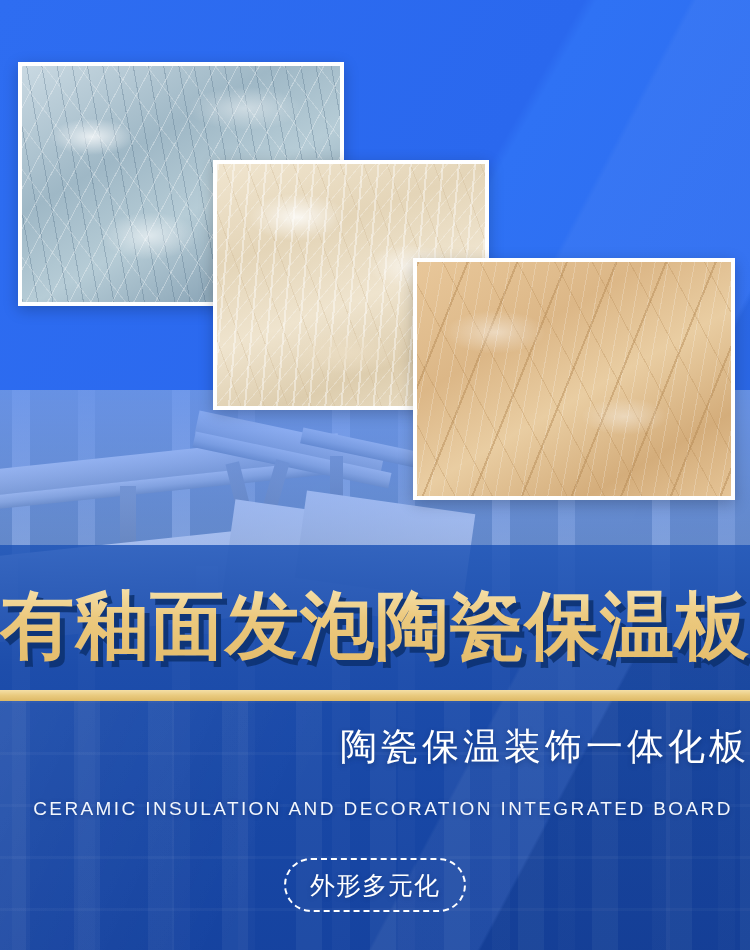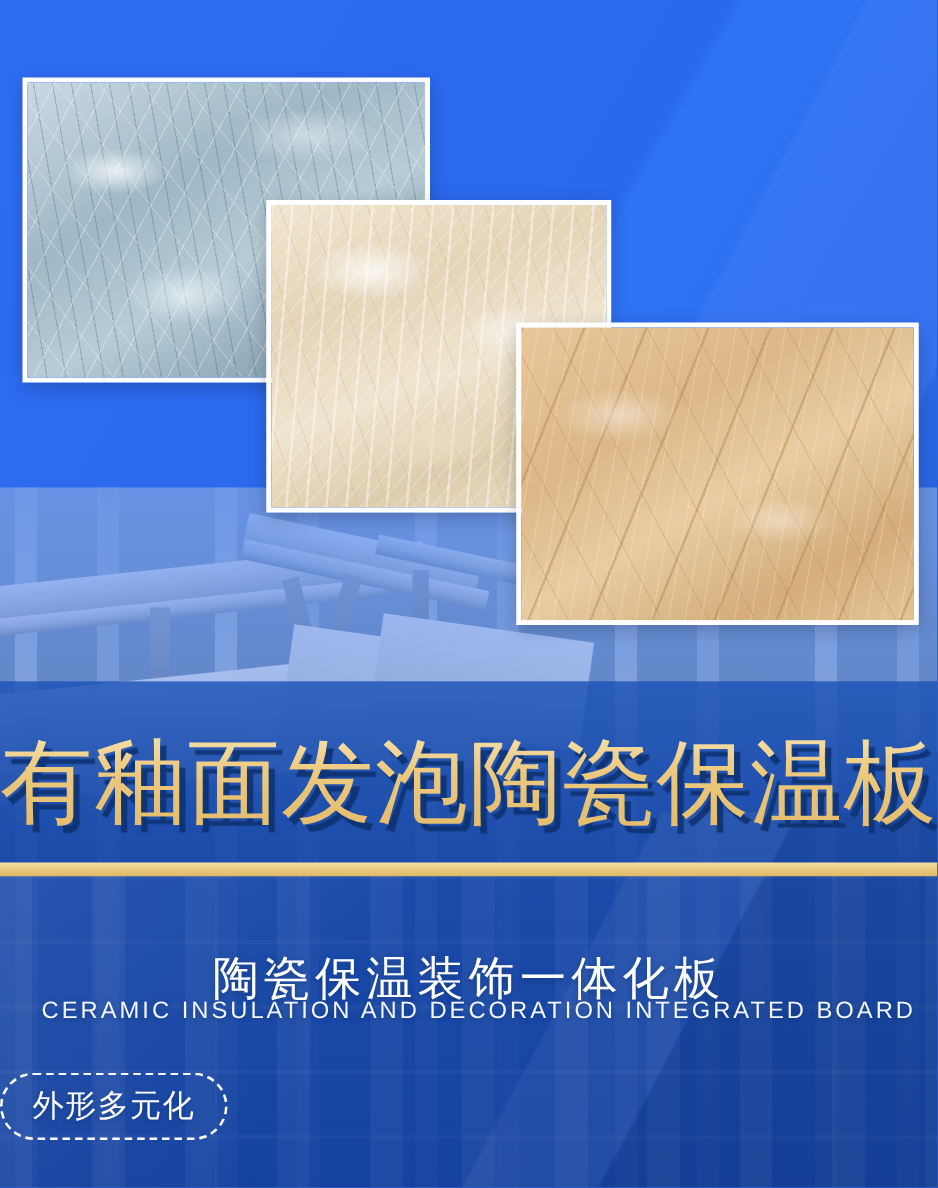--- a/index.html
+++ b/index.html
@@ -172,21 +172,21 @@
   }
 
   
   .headline {
     position: absolute;
     left: 0; right: 0;
     top: 583px;
     text-align: center;
     font-size: 74px;
     line-height: 86px;
-    font-weight: normal;
+    font-weight: bold;
     letter-spacing: 1px;
     color: #efd18a;
     background-image: linear-gradient(180deg, #f6e3b0 0%, #ecc97e 40%, #e3bb6a 100%);
     -webkit-background-clip: text;
     background-clip: text;
     -webkit-text-fill-color: transparent;
     filter: drop-shadow(5px 6px 0 rgba(12,48,110,0.85));
     white-space: nowrap;
   }
 
@@ -196,22 +196,22 @@
     left: 0; right: 0;
     top: 690px;
     height: 11px;
     background: linear-gradient(180deg, #f4dfa6 0%, #e9ca7e 50%, #ddb967 100%);
   }
 
   
   .subtitle-cn {
     position: absolute;
     left: 0; right: 0;
-    top: 760px;
-    text-align: center;
+    top: 724px;
+    text-align: right;
     color: #ffffff;
     font-size: 37px;
     line-height: 46px;
     letter-spacing: 4px;
     text-shadow: 0 2px 5px rgba(10,40,95,0.45);
   }
   .subtitle-en {
     position: absolute;
     left: 0; right: 0;
     top: 797px;
@@ -223,21 +223,21 @@
     text-shadow: 0 1px 4px rgba(10,40,95,0.45);
     padding-left: 16px;
   }
 
   
   .badges {
     position: absolute;
     left: 0; right: 0;
     top: 858px;
     display: flex;
-    justify-content: flex-start;
+    justify-content: center;
     gap: 28px;
   }
   .badge {
     border: 2px dashed #ffffff;
     border-radius: 30px;
     padding: 9px 24px;
     color: #ffffff;
     font-size: 25px;
     line-height: 32px;
     letter-spacing: 1px;

